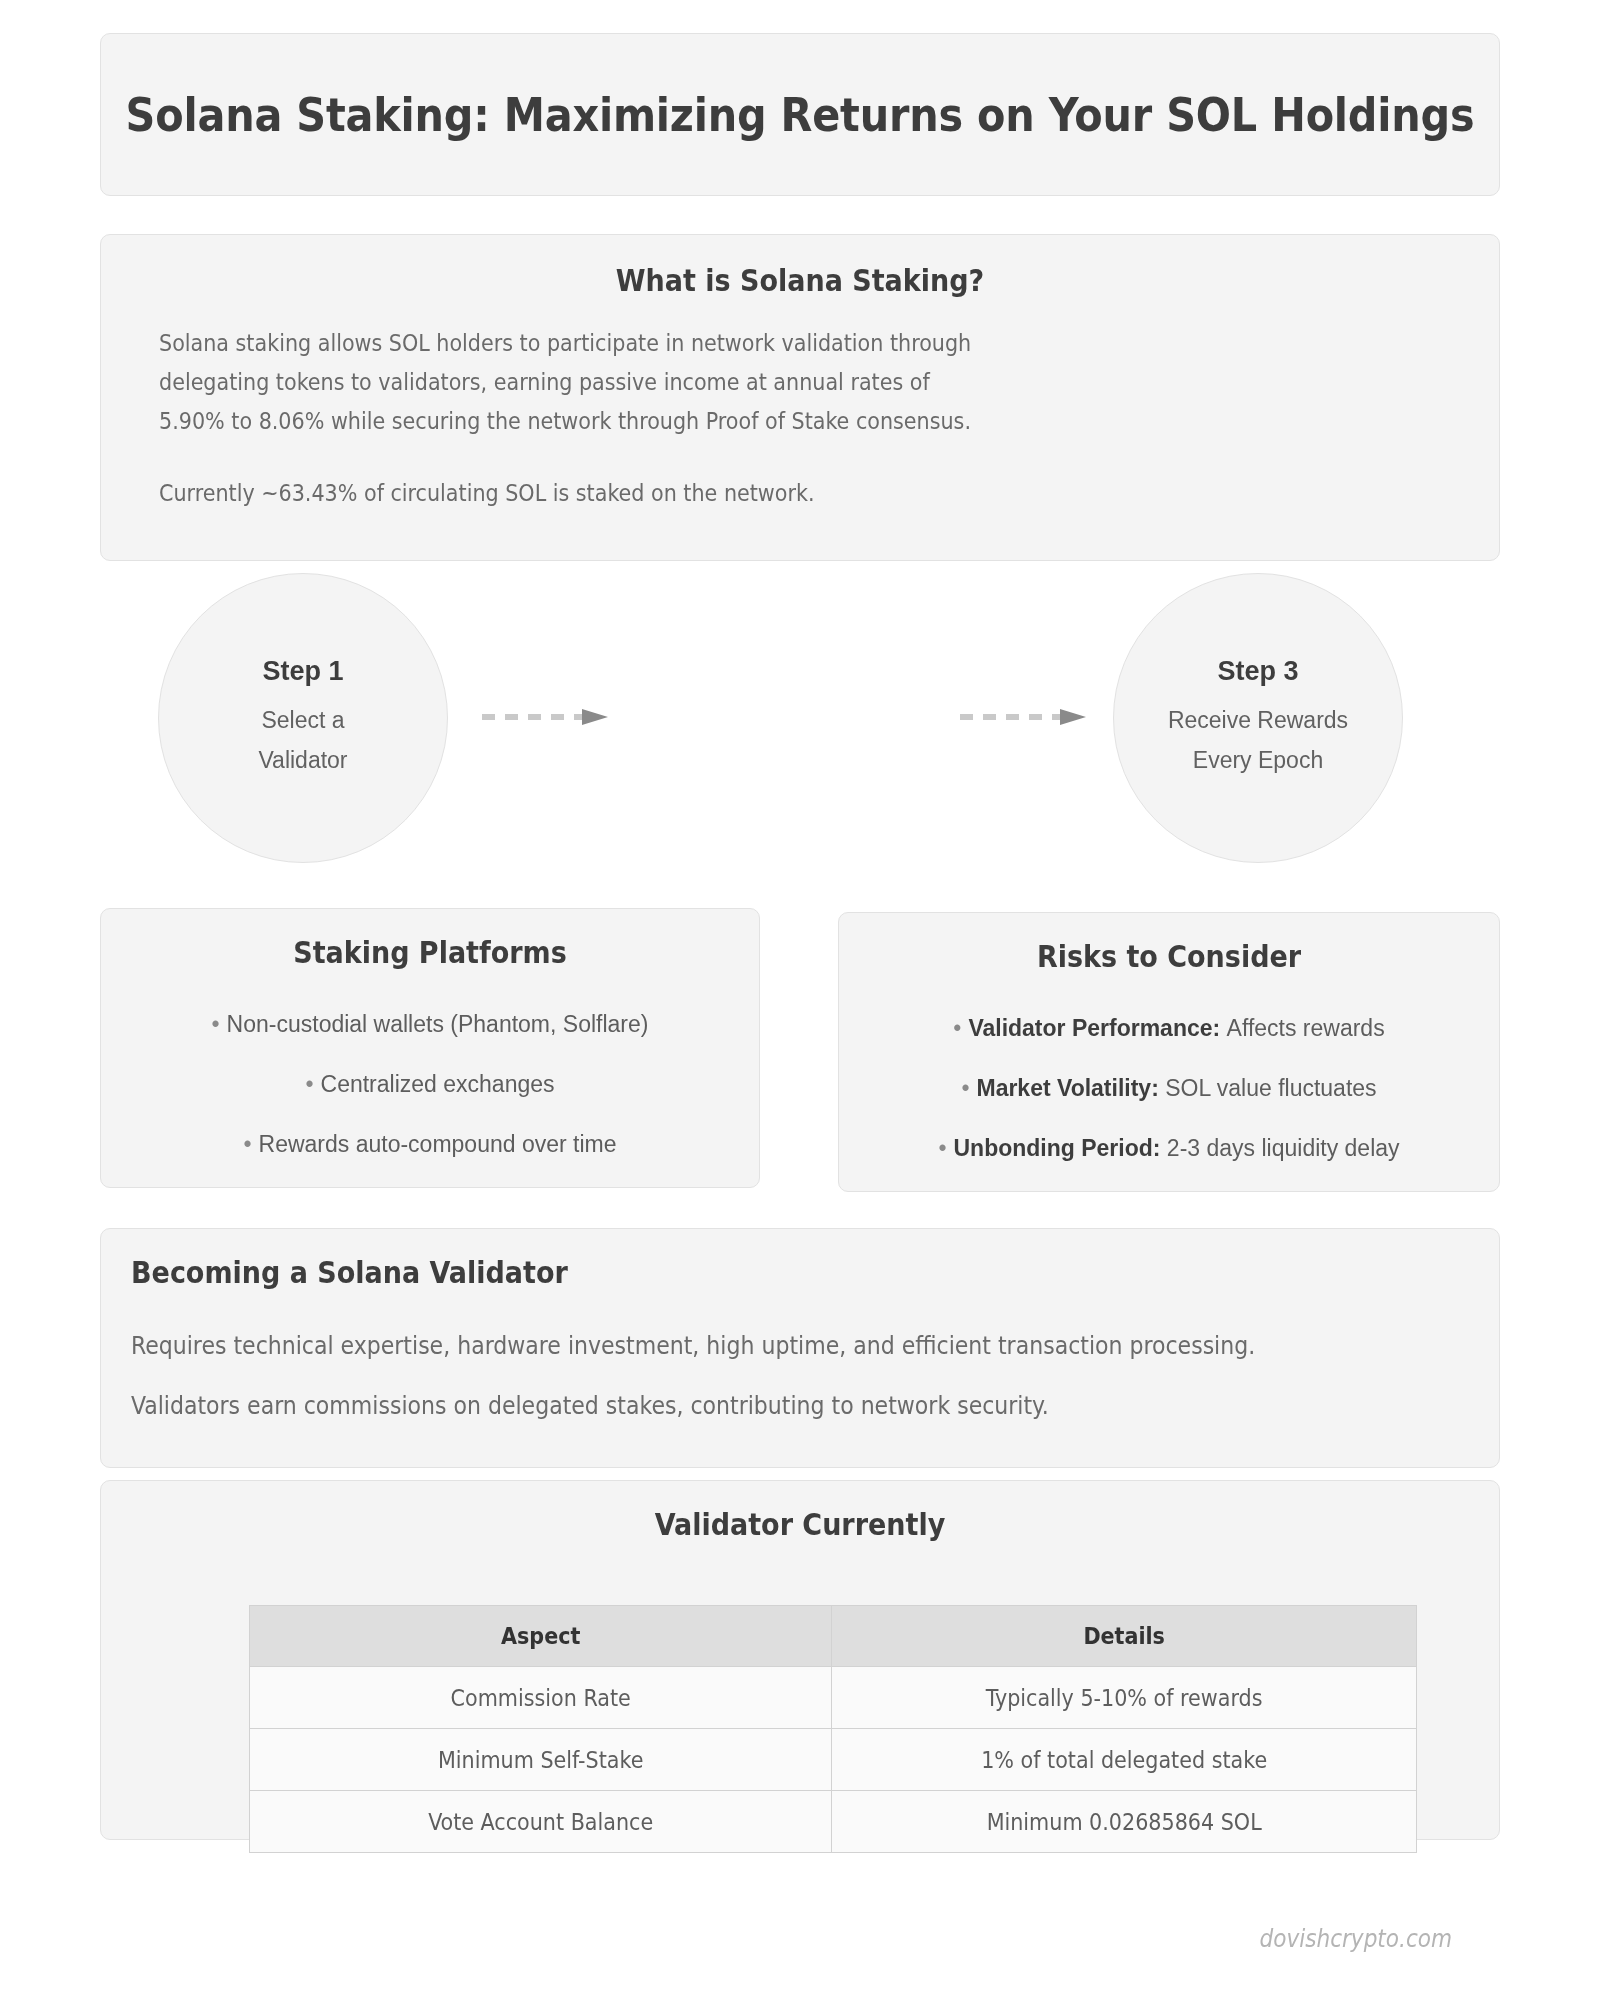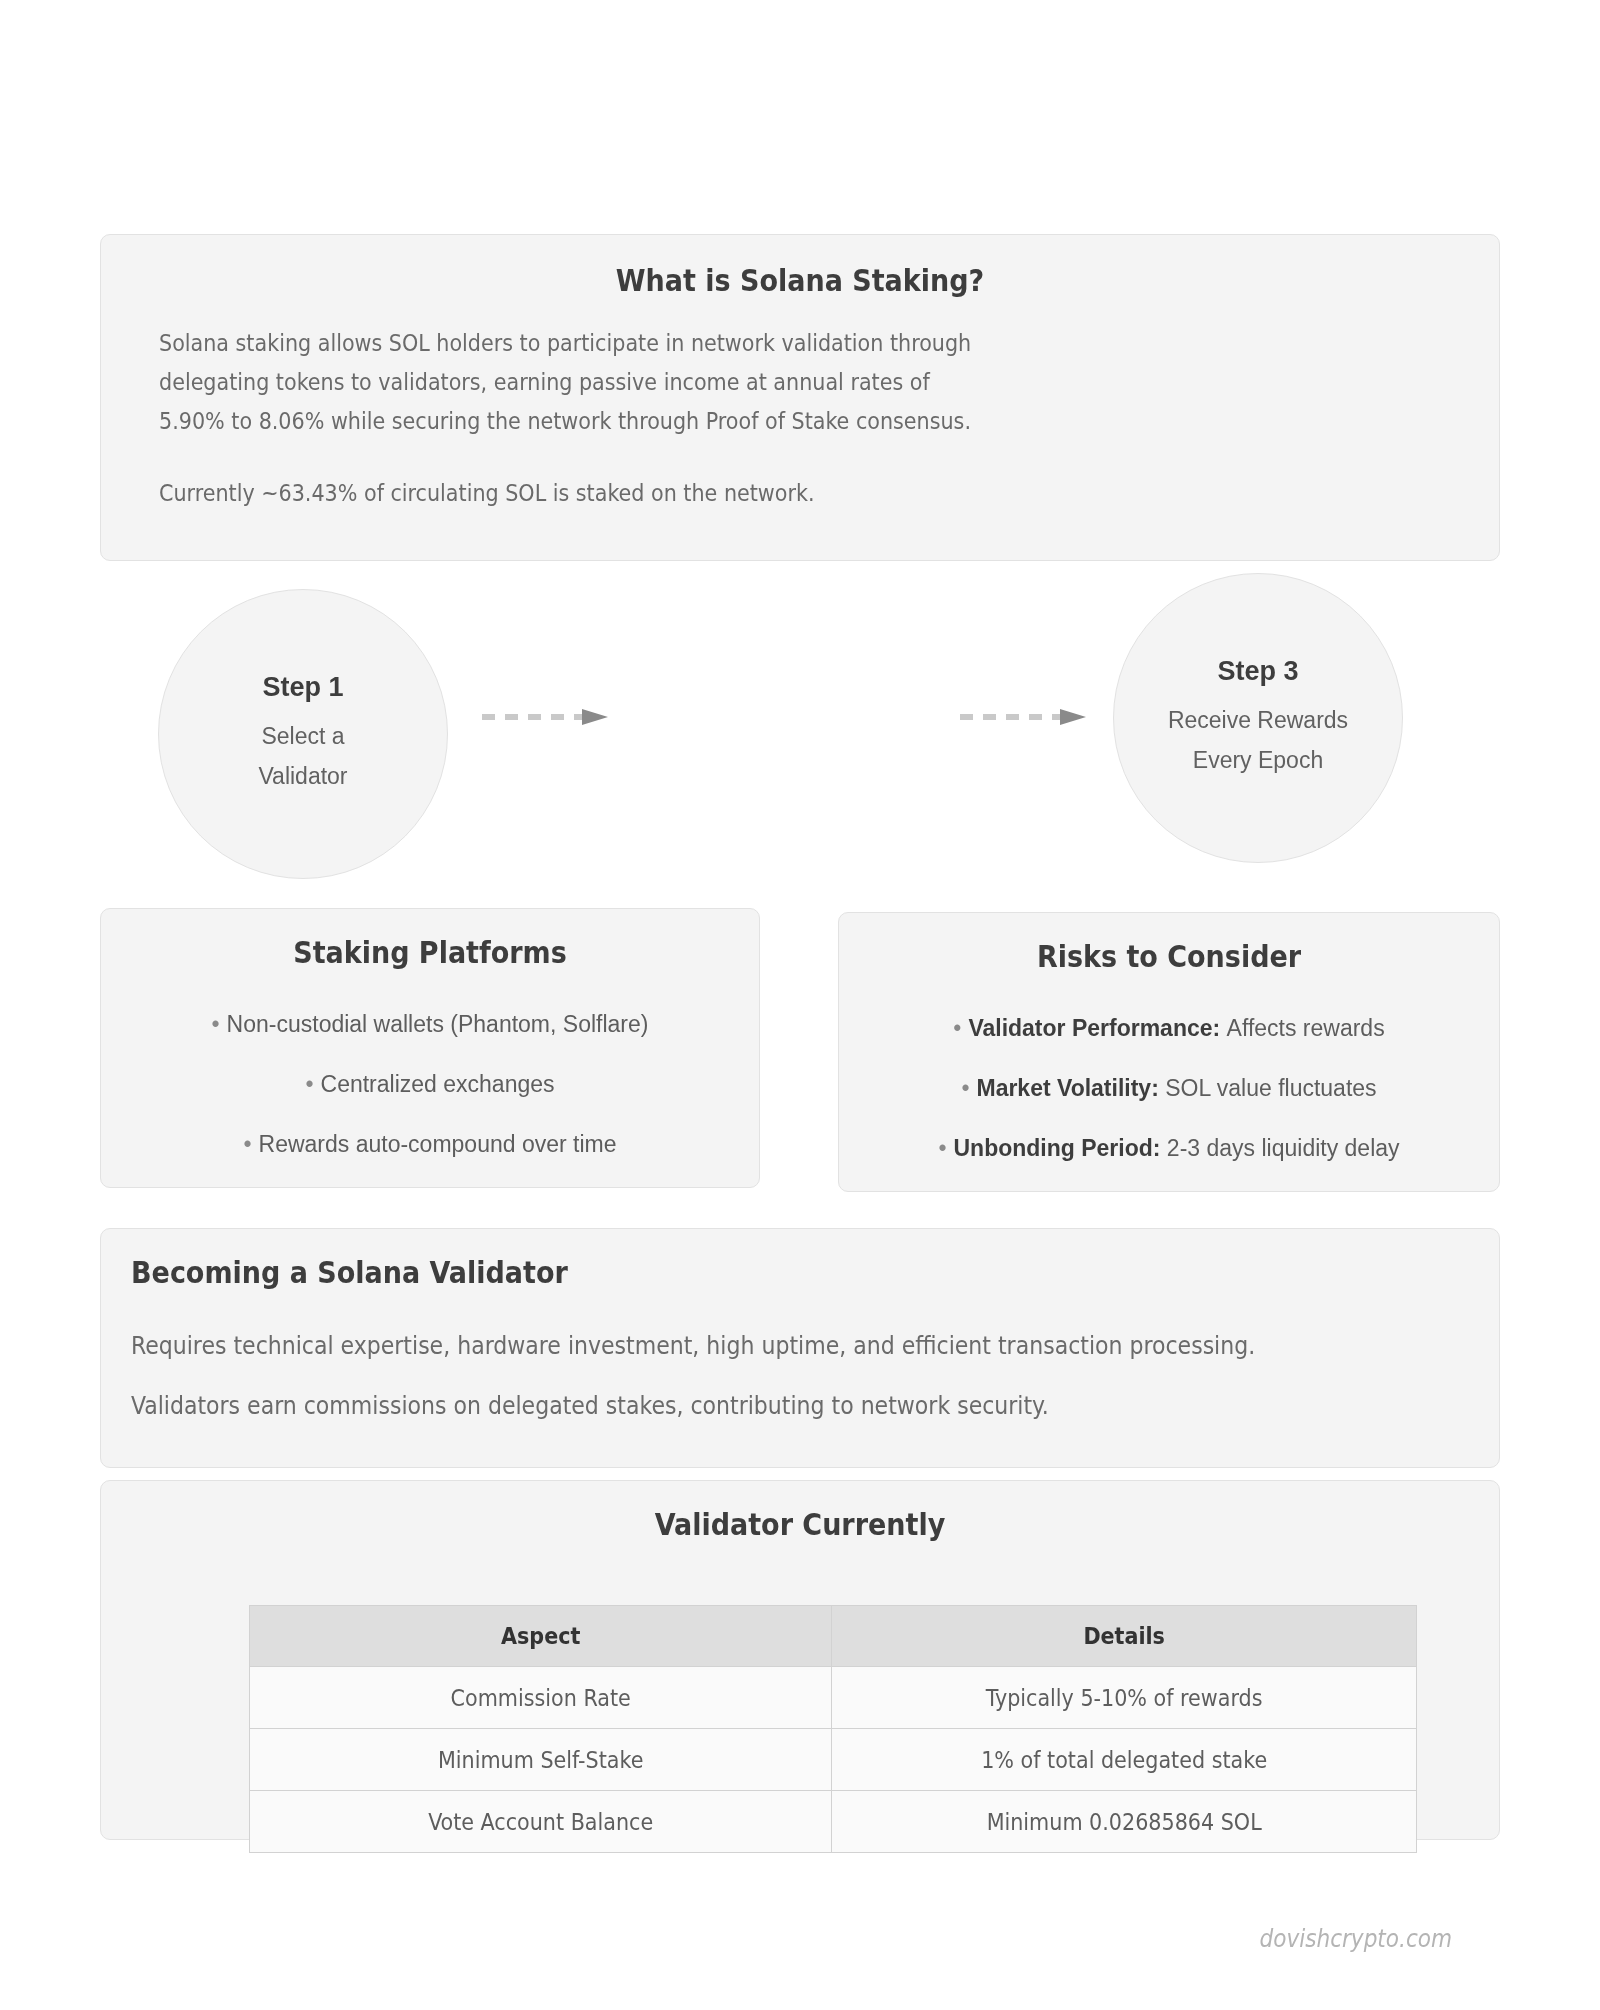--- a/index.html
+++ b/index.html
@@ -90,21 +90,21 @@
     height: 290px;
     border-radius: 50%;
     background: #f4f4f4;
     border: 1px solid #e2e2e2;
     box-sizing: border-box;
     display: flex;
     flex-direction: column;
     align-items: center;
     justify-content: center;
   }
-  #step-1 { left: 58px;  top: 24px; }
+  #step-1 { left: 58px;  top: 8px; }
   #step-2 { left: 535px; top: 8px; }
   #step-3 { left: 1013px;top: 8px; }
   .step-title {
     font-family: "Liberation Sans", sans-serif;
     font-weight: bold;
     font-size: 27px;
     color: #3d3d3d;
     margin-bottom: 13px;
   }
   .step-sub {
@@ -233,20 +233,23 @@
     font-style: italic;
     font-size: 24px;
     color: #b4b4b4;
   }
 </style>
 </head>
 <body>
 
 <div class="page">
 
+  <div class="card" id="title-card">
+    <div id="title-text">Solana Staking: Maximizing Returns on Your SOL Holdings</div>
+  </div>
 
   <div class="card" id="intro-card">
     <div id="intro-heading">What is Solana Staking?</div>
     <div class="intro-line">Solana staking allows SOL holders to participate in network validation through</div>
     <div class="intro-line">delegating tokens to validators, earning passive income at annual rates of</div>
     <div class="intro-line">5.90% to 8.06% while securing the network through Proof of Stake consensus.</div>
     <div id="intro-gap"></div>
     <div class="intro-line">Currently ~63.43% of circulating SOL is staked on the network.</div>
   </div>
 

